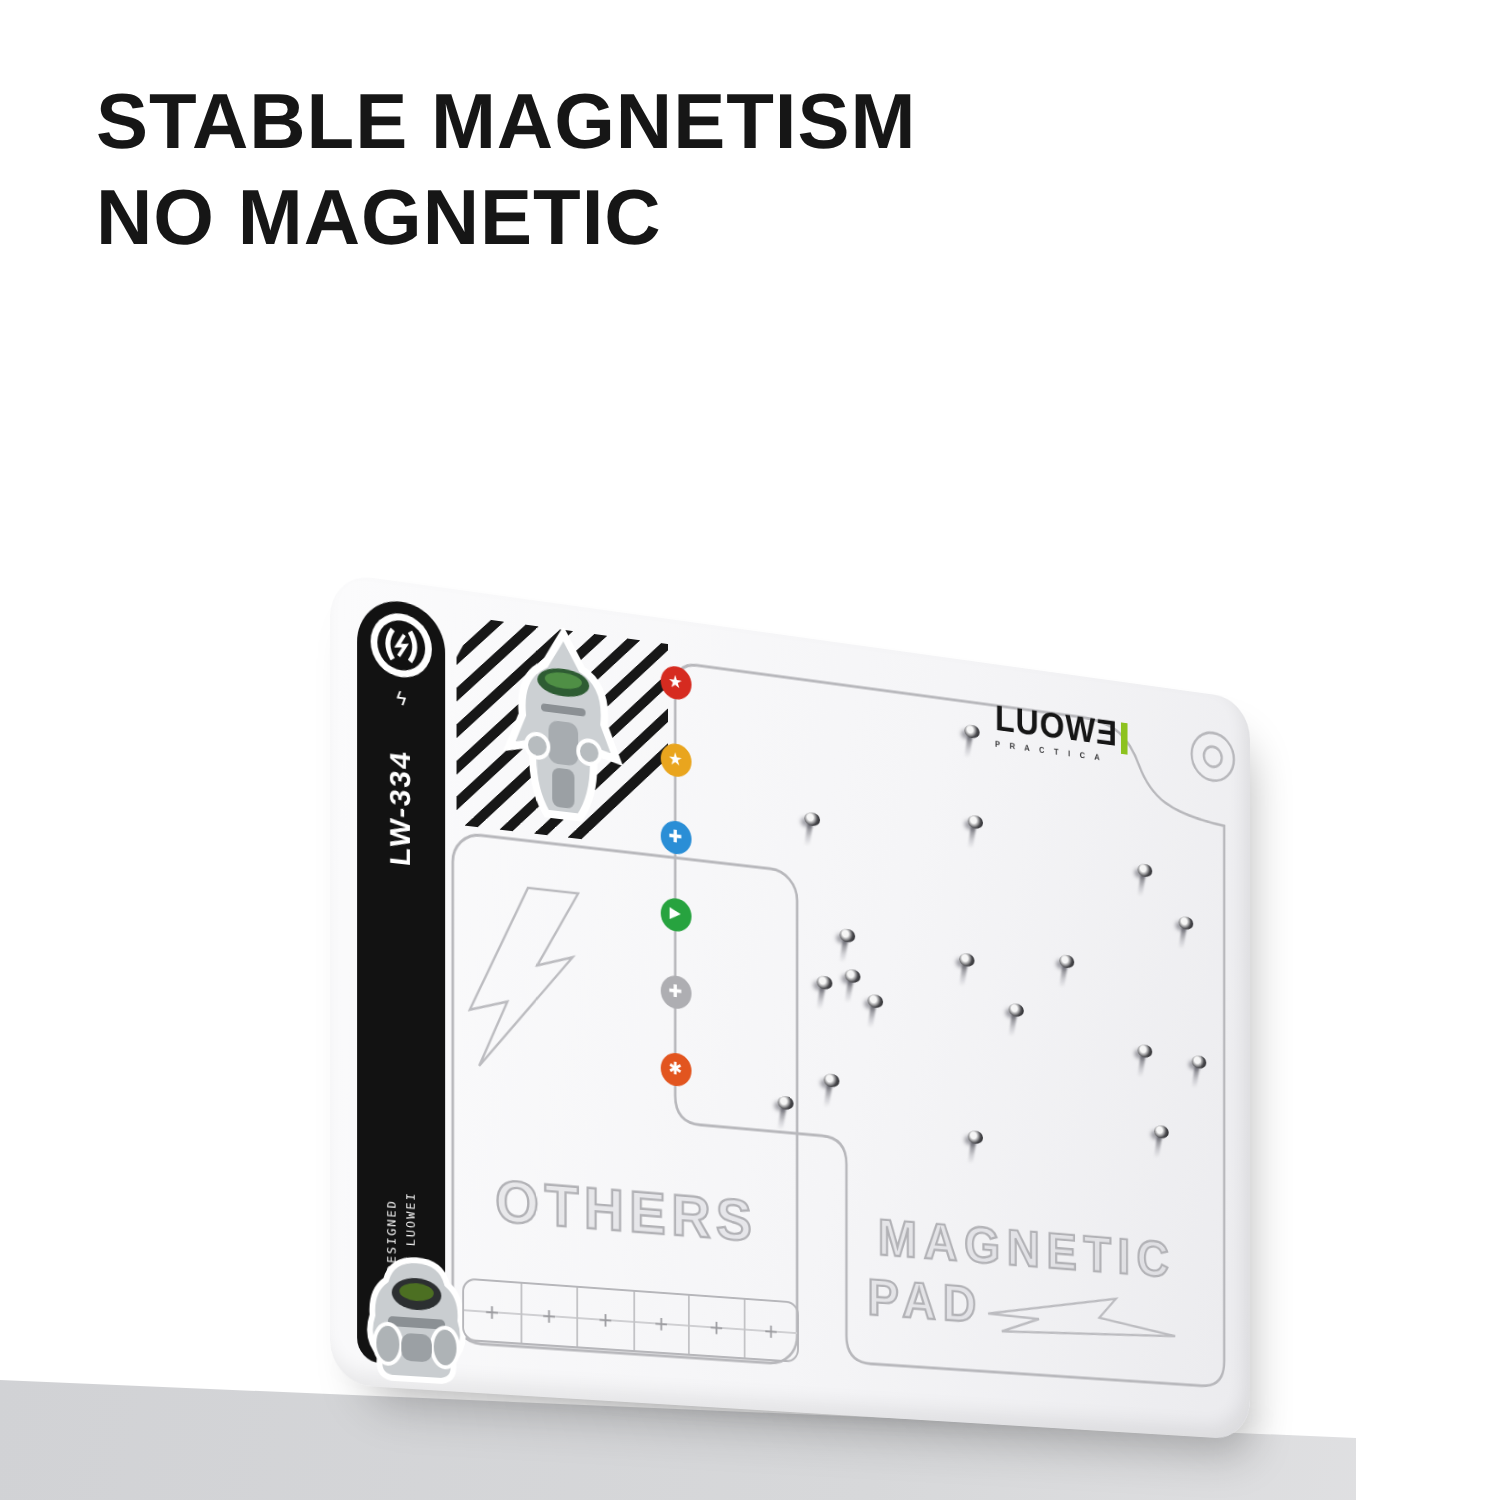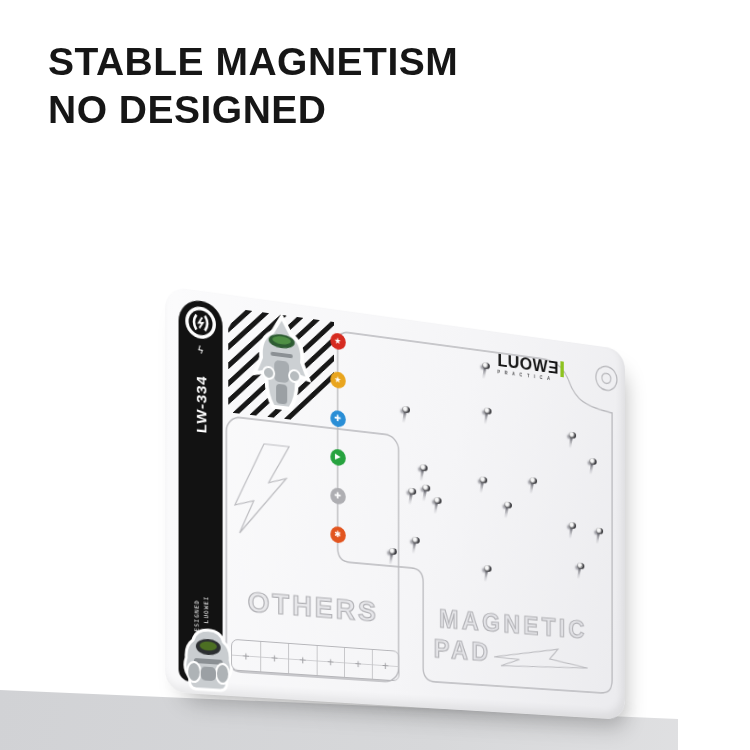--- a/index.html
+++ b/index.html
@@ -85,21 +85,21 @@
               background:radial-gradient(circle at 38% 38%,#f6f6f6 0 24%,#4a4a4e 58%,#17171a 100%);
               box-shadow:-3px 2px 2px -1px rgba(90,90,100,0.55);}
 </style>
 </head>
 <body>
 
 <div class="stage">
 
   <div class="headline">
     <div>STABLE MAGNETISM</div>
-    <div>NO DESIGNED</div>
+    <div>NO MAGNETIC</div>
   </div>
 
 
   <div class="table-band"></div>
   <div class="pad-shadow"></div>
 
   <div class="pad">
 
     <svg class="emboss" width="520" height="406" viewBox="0 0 520 406">
       <g fill="none" stroke="#b8b8bc" stroke-width="1.4">

